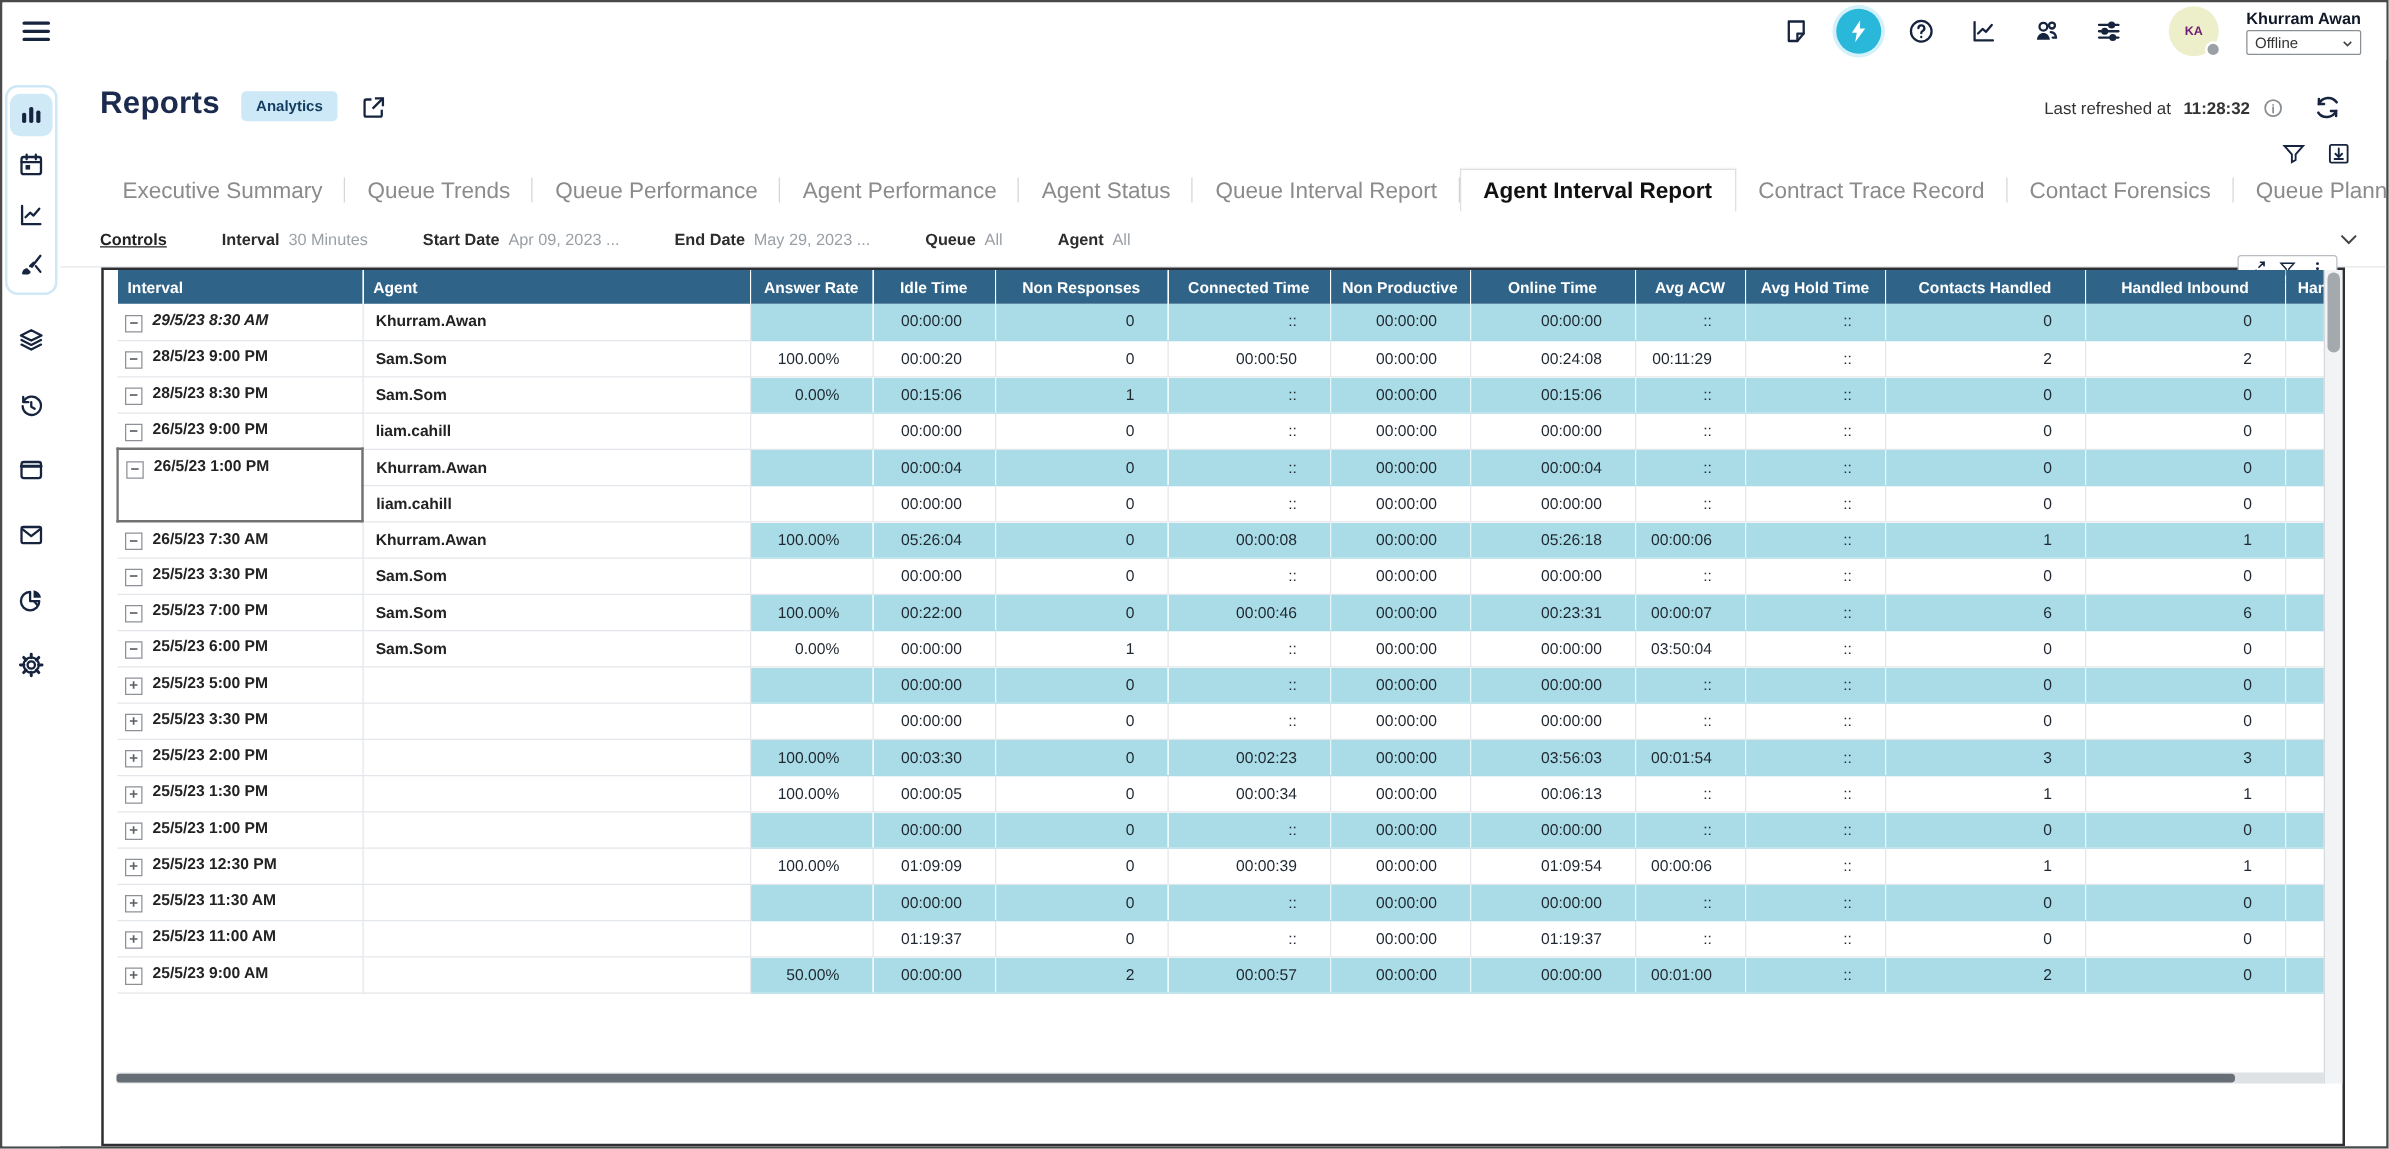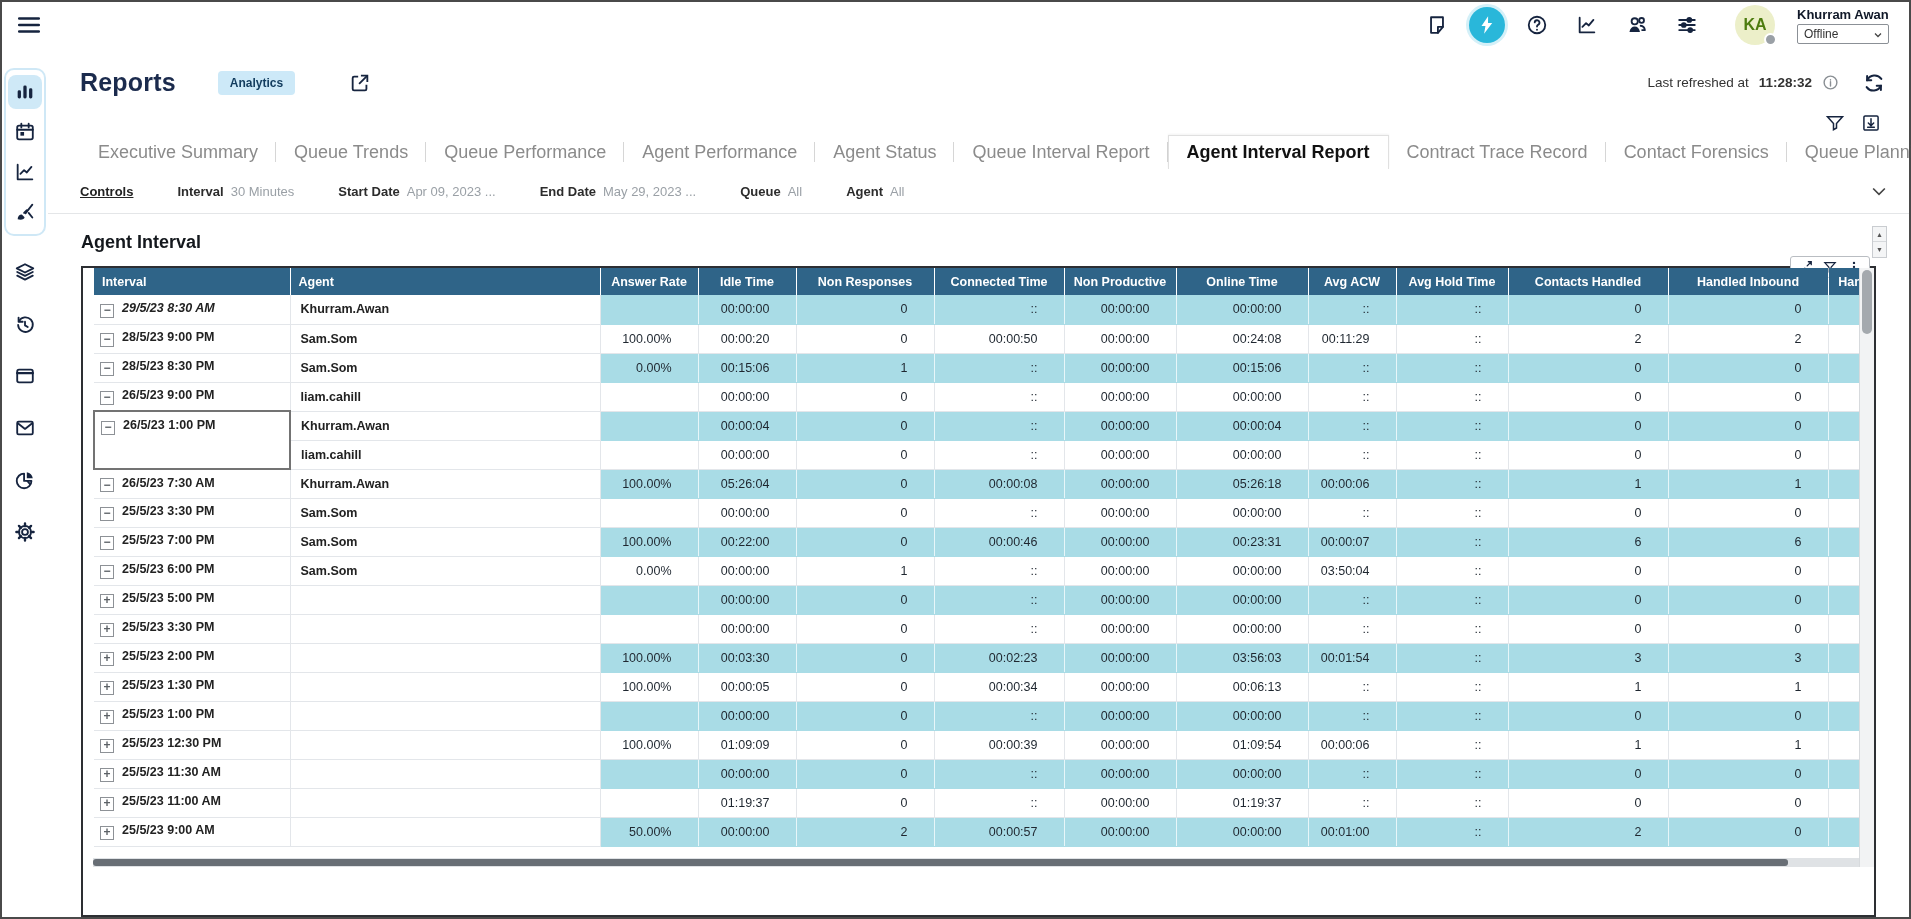--- a/index.html
+++ b/index.html
@@ -8,42 +8,42 @@
   .window { width:1911px; height:919px; border:2px solid #4a4a4a; background:#fff; display:flex; flex-direction:column; position:relative; }
 
   
   .topbar { height:46px; display:flex; align-items:center; padding:0 14px; background:#fff; flex:0 0 auto; }
   .hamburger { width:26px; height:26px; color:#16243f; cursor:pointer; }
   .topbar-right { margin-left:auto; display:flex; align-items:center; gap:22px; padding-right:6px; }
   .tb-icon { width:36px; height:36px; display:flex; align-items:center; justify-content:center; color:#16243f; border-radius:50%; cursor:pointer; }
   .tb-icon.active { background:#29b7da; color:#fff; box-shadow:0 0 0 3px #d4f0f8; }
   .tb-icon svg { width:22px; height:22px; }
   .avatar-wrap { position:relative; width:40px; height:40px; margin-left:8px; }
-  .avatar { width:40px; height:40px; border-radius:50%; background:#ecefc9; color:#4d7c0f; font-weight:bold; font-size:16px; display:flex; align-items:center; justify-content:center; }
+  .avatar { width:40px; height:40px; border-radius:50%; background:#ecefc9; color:#701a75; font-weight:bold; font-size:10px; display:flex; align-items:center; justify-content:center; }
   .status-dot { position:absolute; right:-2px; bottom:-1px; width:13px; height:13px; border-radius:50%; background:#9aa0a6; border:2px solid #fff; }
   .user-block { display:flex; flex-direction:column; gap:2px; }
   .user-name { font-size:13px; font-weight:bold; color:#101828; }
   .status-select { font-size:12px; color:#333; border:1px solid #8b9096; border-radius:2px; padding:2px 18px 2px 6px; width:92px; background:#fff; position:relative; }
   .status-select .chev { position:absolute; right:4px; top:4px; width:12px; height:12px; color:#444; }
 
   
   .body { flex:1; display:flex; min-height:0; }
   .sidebar { width:46px; flex:0 0 auto; display:flex; flex-direction:column; align-items:center; padding-top:16px; background:#fff; }
   .side-icon { width:34px; height:34px; display:flex; align-items:center; justify-content:center; color:#16243f; border-radius:8px; margin:9px 0; cursor:pointer; }
   .side-icon svg { width:22px; height:22px; }
   .side-group { border:2px solid #cfe8f6; border-radius:10px; padding:2px; display:flex; flex-direction:column; align-items:center; margin:4px 0 10px 0; }
   .side-group .side-icon { margin:3px 0; }
   .side-icon.active { background:#cfe9f7; }
 
   .main { flex:1; min-width:0; display:flex; flex-direction:column; }
 
   
-  .page-header { display:flex; align-items:center; padding:20px 24px 8px 32px;gap:36px; }
+  .page-header { display:flex; align-items:flex-end; padding:20px 36px 8px 32px; }
   .page-title { font-size:25px; font-weight:bold; color:#1b2b4d; letter-spacing:.2px; }
-  .badge { background:#cde9f8; color:#123c5e; font-size:12px; font-weight:bold; padding:5px 12px; border-radius:4px; margin-left:6px; }
+  .badge { background:#cde9f8; color:#123c5e; font-size:12px; font-weight:bold; padding:5px 12px; border-radius:4px; margin-left:17px; }
   .ext-link { margin-left:18px; width:22px; height:22px; color:#16243f; cursor:pointer; }
   .refresh-area { margin-left:auto; display:flex; align-items:center; gap:10px; font-size:13.5px; color:#333; }
   .refresh-time { font-weight:bold; }
   .info-icon { width:17px; height:17px; color:#8a8f94; }
   .refresh-icon { width:22px; height:22px; color:#16243f; margin-left:14px; cursor:pointer; }
 
   
   .pretab-tools { display:flex; justify-content:flex-end; gap:16px; padding:8px 28px 2px 0; }
   .pretab-tools .tool { width:20px; height:20px; color:#16243f; cursor:pointer; }
 
@@ -328,27 +328,20 @@
               <span class="ctl-value">All</span>
             </span>
           </span>
         <span class="collapse">
           <svg viewBox="0 0 24 24" fill="none" stroke="currentColor" stroke-width="2">
               <path d="M5 9l7 7 7-7"></path>
             </svg>
         </span>
       </div>
 
-      <div class="section-row">
-        <div class="section-title">Agent Interval</div>
-        <div class="mini-scroll">
-          <div class="btn">▲</div>
-          <div class="btn">▼</div>
-        </div>
-      </div>
 
       <div class="card-area">
         <div class="card">
           <div class="card-toolbar">
             <span class="tool">
               <svg viewBox="0 0 24 24" fill="none" stroke="currentColor" stroke-width="2.2" stroke-linecap="round">
                   <path d="M14 10l7-7M21 8V3h-5M10 14l-7 7M3 16v5h5"></path>
                 </svg>
             </span>
             <span class="tool">

